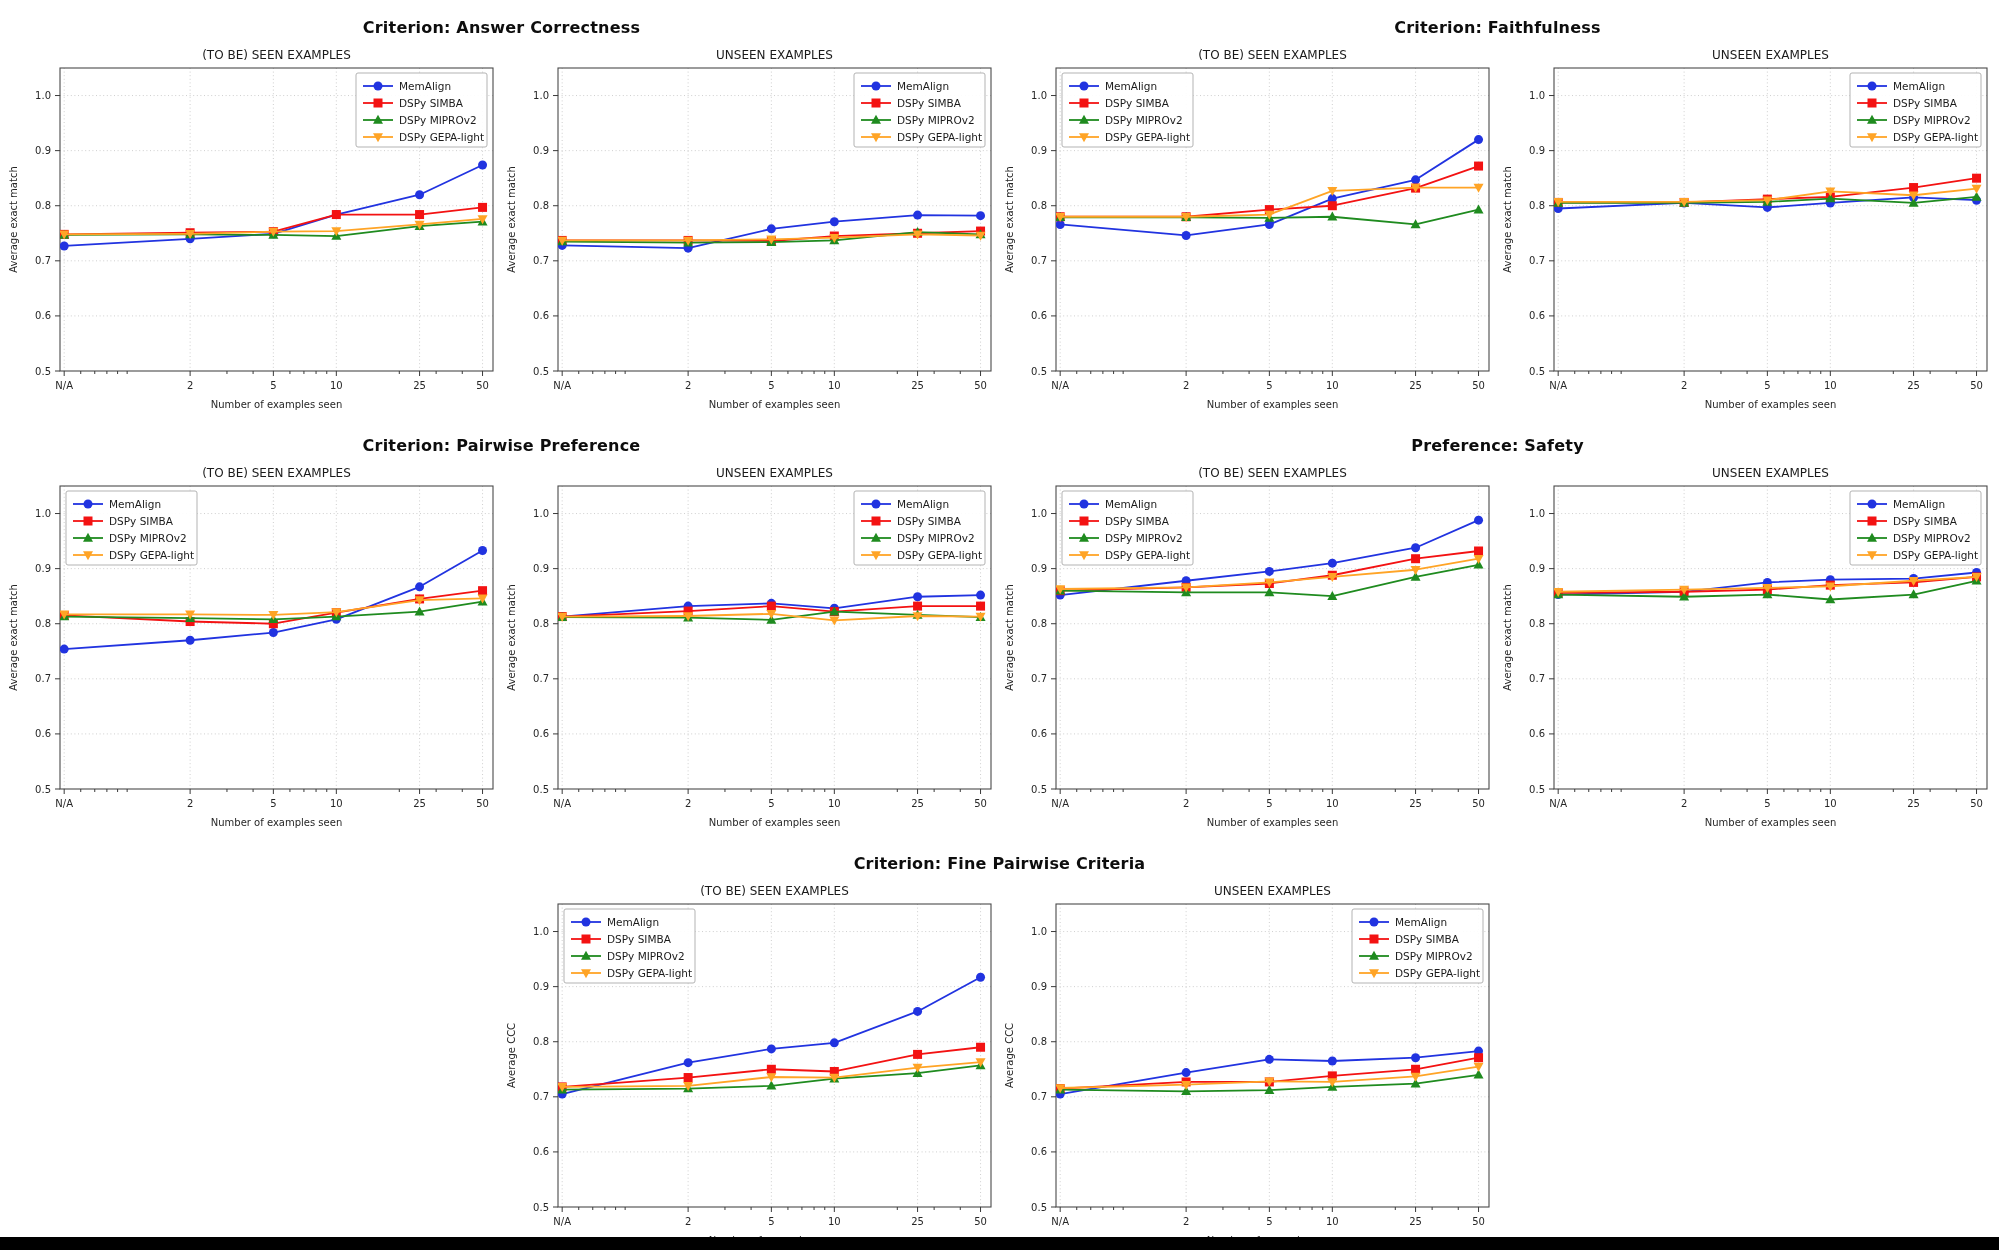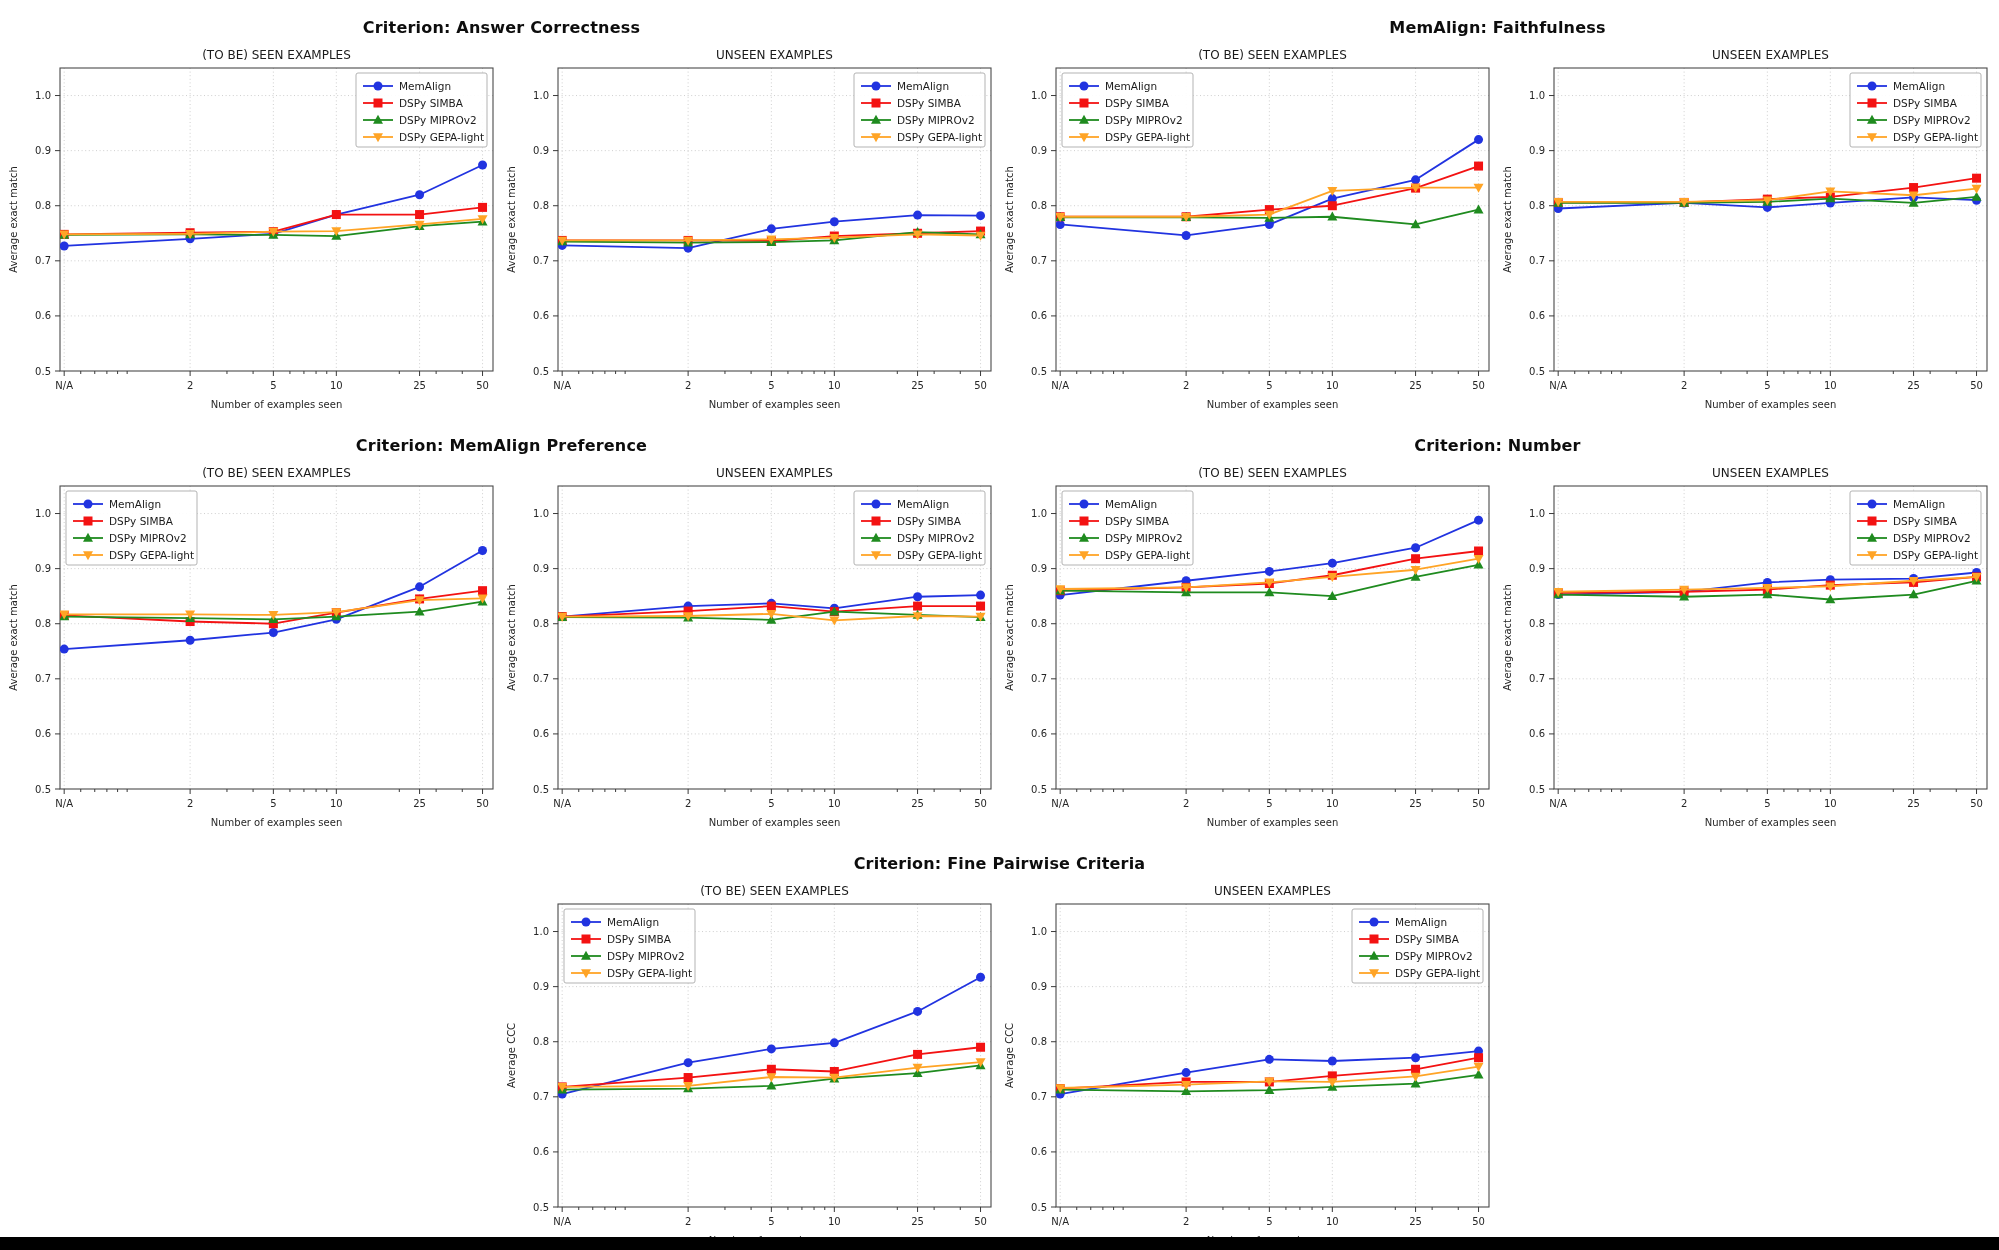--- a/index.html
+++ b/index.html
@@ -288,21 +288,21 @@
                 <g>
                   <line x1="359" y1="96" x2="389" y2="96" stroke="#ffa426" stroke-width="1.8"></line>
                   <polygon points="374,101.2 379,92.2 369,92.2" fill="#ffa426"></polygon>
                   <text x="395" y="99.5" font-size="10.5" fill="#1a1a1a" text-anchor="start">DSPy GEPA-light</text>
                 </g>
               </g>
             </svg></div>
       </div>
     </div>
     <div class="group">
-      <div class="group-title">MemAlign: Faithfulness</div>
+      <div class="group-title">Criterion: Faithfulness</div>
       <div class="charts">
         <div class="chart"><svg width="498" height="375" viewBox="0 0 498 375">
               <defs>
                 <clipPath id="clip2">
                   <rect x="56" y="27" width="433" height="303"></rect>
                 </clipPath>
               </defs>
               <g stroke="#c9c9c9" stroke-width="0.9" stroke-dasharray="1 2.6">
                 <line x1="56" y1="274.90909090909093" x2="489" y2="274.90909090909093"></line>
                 <line x1="56" y1="219.81818181818184" x2="489" y2="219.81818181818184"></line>
@@ -554,21 +554,21 @@
                   <text x="395" y="99.5" font-size="10.5" fill="#1a1a1a" text-anchor="start">DSPy GEPA-light</text>
                 </g>
               </g>
             </svg></div>
       </div>
     </div>
   </div>
 
   <div class="row later">
     <div class="group">
-      <div class="group-title">Criterion: MemAlign Preference</div>
+      <div class="group-title">Criterion: Pairwise Preference</div>
       <div class="charts">
         <div class="chart"><svg width="498" height="375" viewBox="0 0 498 375">
               <defs>
                 <clipPath id="clip4">
                   <rect x="56" y="27" width="433" height="303"></rect>
                 </clipPath>
               </defs>
               <g stroke="#c9c9c9" stroke-width="0.9" stroke-dasharray="1 2.6">
                 <line x1="56" y1="274.90909090909093" x2="489" y2="274.90909090909093"></line>
                 <line x1="56" y1="219.81818181818184" x2="489" y2="219.81818181818184"></line>
@@ -817,21 +817,21 @@
                 <g>
                   <line x1="359" y1="96" x2="389" y2="96" stroke="#ffa426" stroke-width="1.8"></line>
                   <polygon points="374,101.2 379,92.2 369,92.2" fill="#ffa426"></polygon>
                   <text x="395" y="99.5" font-size="10.5" fill="#1a1a1a" text-anchor="start">DSPy GEPA-light</text>
                 </g>
               </g>
             </svg></div>
       </div>
     </div>
     <div class="group">
-      <div class="group-title">Criterion: Number</div>
+      <div class="group-title">Preference: Safety</div>
       <div class="charts">
         <div class="chart"><svg width="498" height="375" viewBox="0 0 498 375">
               <defs>
                 <clipPath id="clip6">
                   <rect x="56" y="27" width="433" height="303"></rect>
                 </clipPath>
               </defs>
               <g stroke="#c9c9c9" stroke-width="0.9" stroke-dasharray="1 2.6">
                 <line x1="56" y1="274.90909090909093" x2="489" y2="274.90909090909093"></line>
                 <line x1="56" y1="219.81818181818184" x2="489" y2="219.81818181818184"></line>

